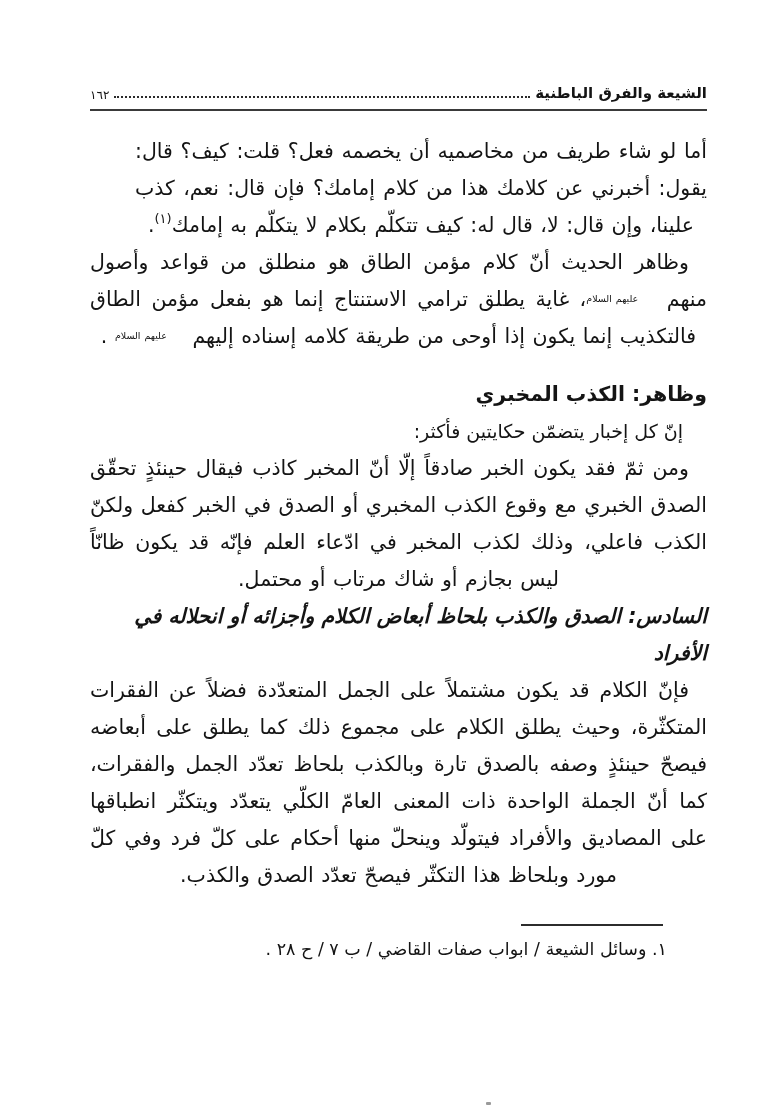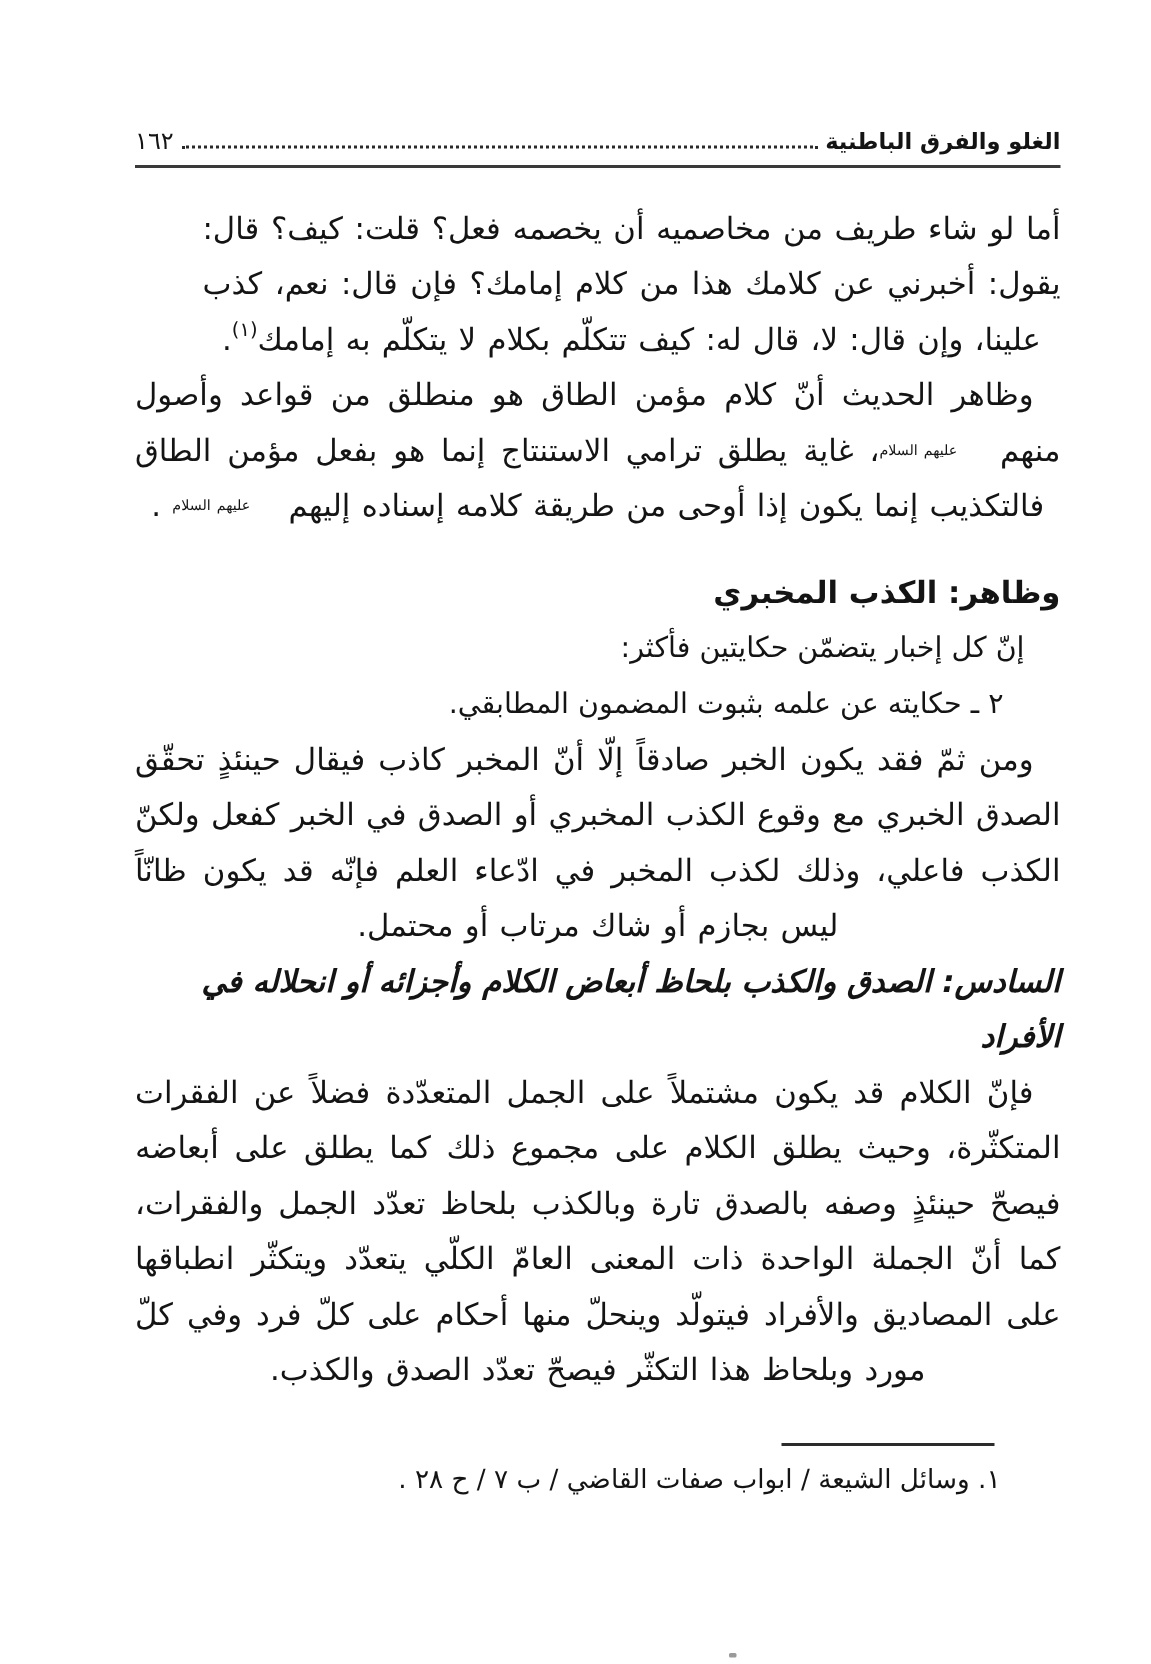--- a/index.html
+++ b/index.html
@@ -24,21 +24,21 @@
     font-size: 15px;
     margin-bottom: 7px;
   }
   .header-title { font-weight: bold; white-space: nowrap; letter-spacing: 0; }
   .dot-leader {
     flex: 1;
     border-bottom: 2px dotted #2a2a2a;
     margin: 0 5px 4px 5px;
     min-width: 40px;
   }
-  .page-number { font-size: 16px; white-space: nowrap; }
+  .page-number { font-size: 12px; white-space: nowrap; }
   .header-rule { height: 2px; background: #3a3a3a; margin-bottom: 22px; }
 
   
   .body-para {
     font-size: 20.5px;
     line-height: 37px;
     text-align: justify;
     text-align-last: center;
     text-indent: 18px;
     word-spacing: 1px;
@@ -92,34 +92,33 @@
     background: #9a9a9a;
     border-radius: 1px;
   }
 </style>
 </head>
 <body>
 
 <div class="page">
 
   <div class="running-header">
-    <span class="header-title">الغلو والفرق الباطنية</span>
+    <span class="header-title">الشيعة والفرق الباطنية</span>
     <span class="dot-leader"></span>
     <span class="page-number">١٦٢</span>
   </div>
   <div class="header-rule"></div>
 
   <p class="body-para no-indent"><span>أما لو شاء طريف من مخاصميه أن يخصمه فعل؟ قلت: كيف؟ قال: يقول: أخبرني عن كلامك هذا من كلام إمامك؟ فإن قال: نعم، كذب علينا، وإن قال: لا، قال له: كيف تتكلّم بكلام لا يتكلّم به إمامك</span><sup class="fn-marker">(١)</sup><span>.</span></p>
 
   <p class="body-para"><span>وظاهر الحديث أنّ كلام مؤمن الطاق هو منطلق من قواعد وأصول منهم </span><span class="honorific">عليهم السلام</span><span>، غاية يطلق ترامي الاستنتاج إنما هو بفعل مؤمن الطاق فالتكذيب إنما يكون إذا أوحى من طريقة كلامه إسناده إليهم </span><span class="honorific">عليهم السلام</span><span> .</span></p>
 
   <h2 class="section-heading">وظاهر: الكذب المخبري</h2>
 
   <p class="line indent1">إنّ كل إخبار يتضمّن حكايتين فأكثر:</p>
-  <p class="line indent2">٢ ـ حكايته عن علمه بثبوت المضمون المطابقي.</p>
 
   <p class="body-para">ومن ثمّ فقد يكون الخبر صادقاً إلّا أنّ المخبر كاذب فيقال حينئذٍ تحقّق الصدق الخبري مع وقوع الكذب المخبري أو الصدق في الخبر كفعل ولكنّ الكذب فاعلي، وذلك لكذب المخبر في ادّعاء العلم فإنّه قد يكون ظانّاً ليس بجازم أو شاك مرتاب أو محتمل.</p>
 
   <h2 class="section-heading tight">السادس: الصدق والكذب بلحاظ أبعاض الكلام وأجزائه أو انحلاله في الأفراد</h2>
 
   <p class="body-para">فإنّ الكلام قد يكون مشتملاً على الجمل المتعدّدة فضلاً عن الفقرات المتكثّرة، وحيث يطلق الكلام على مجموع ذلك كما يطلق على أبعاضه فيصحّ حينئذٍ وصفه بالصدق تارة وبالكذب بلحاظ تعدّد الجمل والفقرات، كما أنّ الجملة الواحدة ذات المعنى العامّ الكلّي يتعدّد ويتكثّر انطباقها على المصاديق والأفراد فيتولّد وينحلّ منها أحكام على كلّ فرد وفي كلّ مورد وبلحاظ هذا التكثّر فيصحّ تعدّد الصدق والكذب.</p>
 
   <div class="footnote-area">
     <div class="footnote-rule"></div>
     <p class="footnote">١. وسائل الشيعة / ابواب صفات القاضي / ب ٧ / ح ٢٨ .</p>

